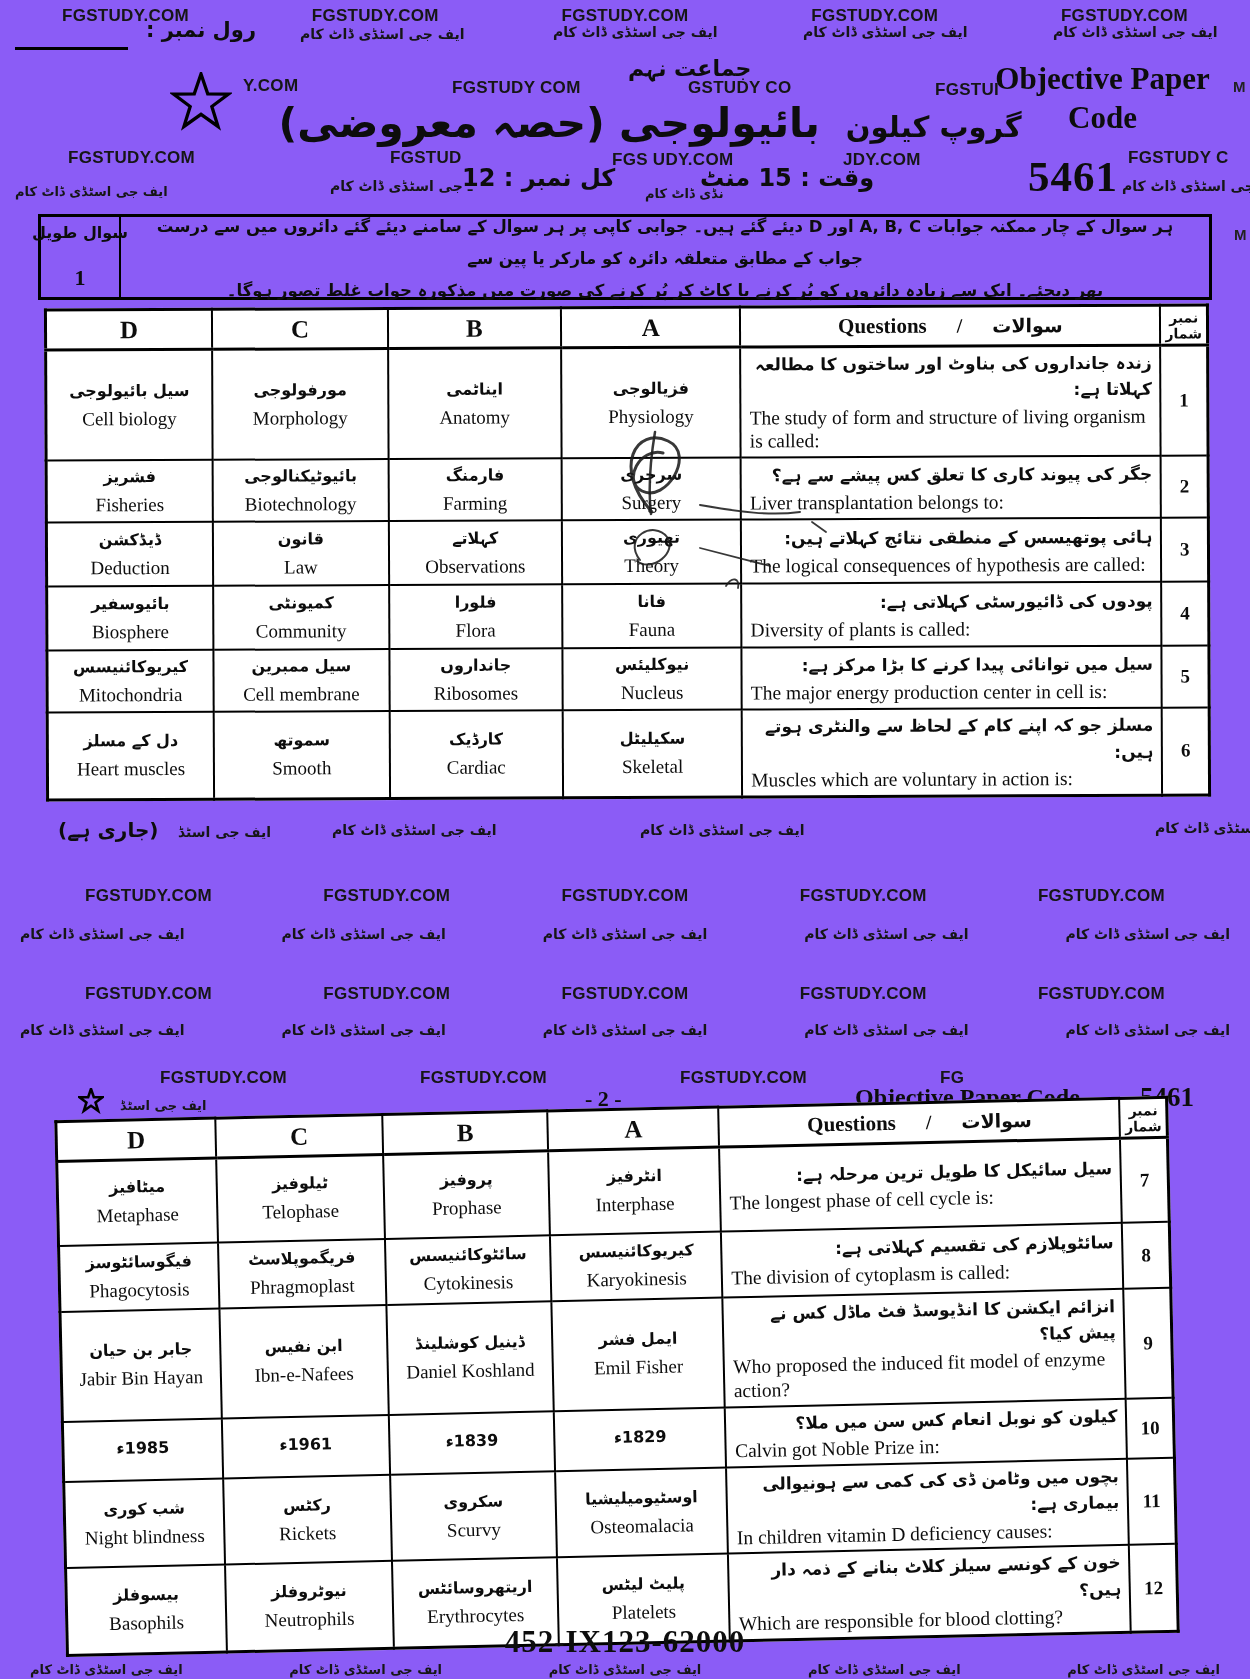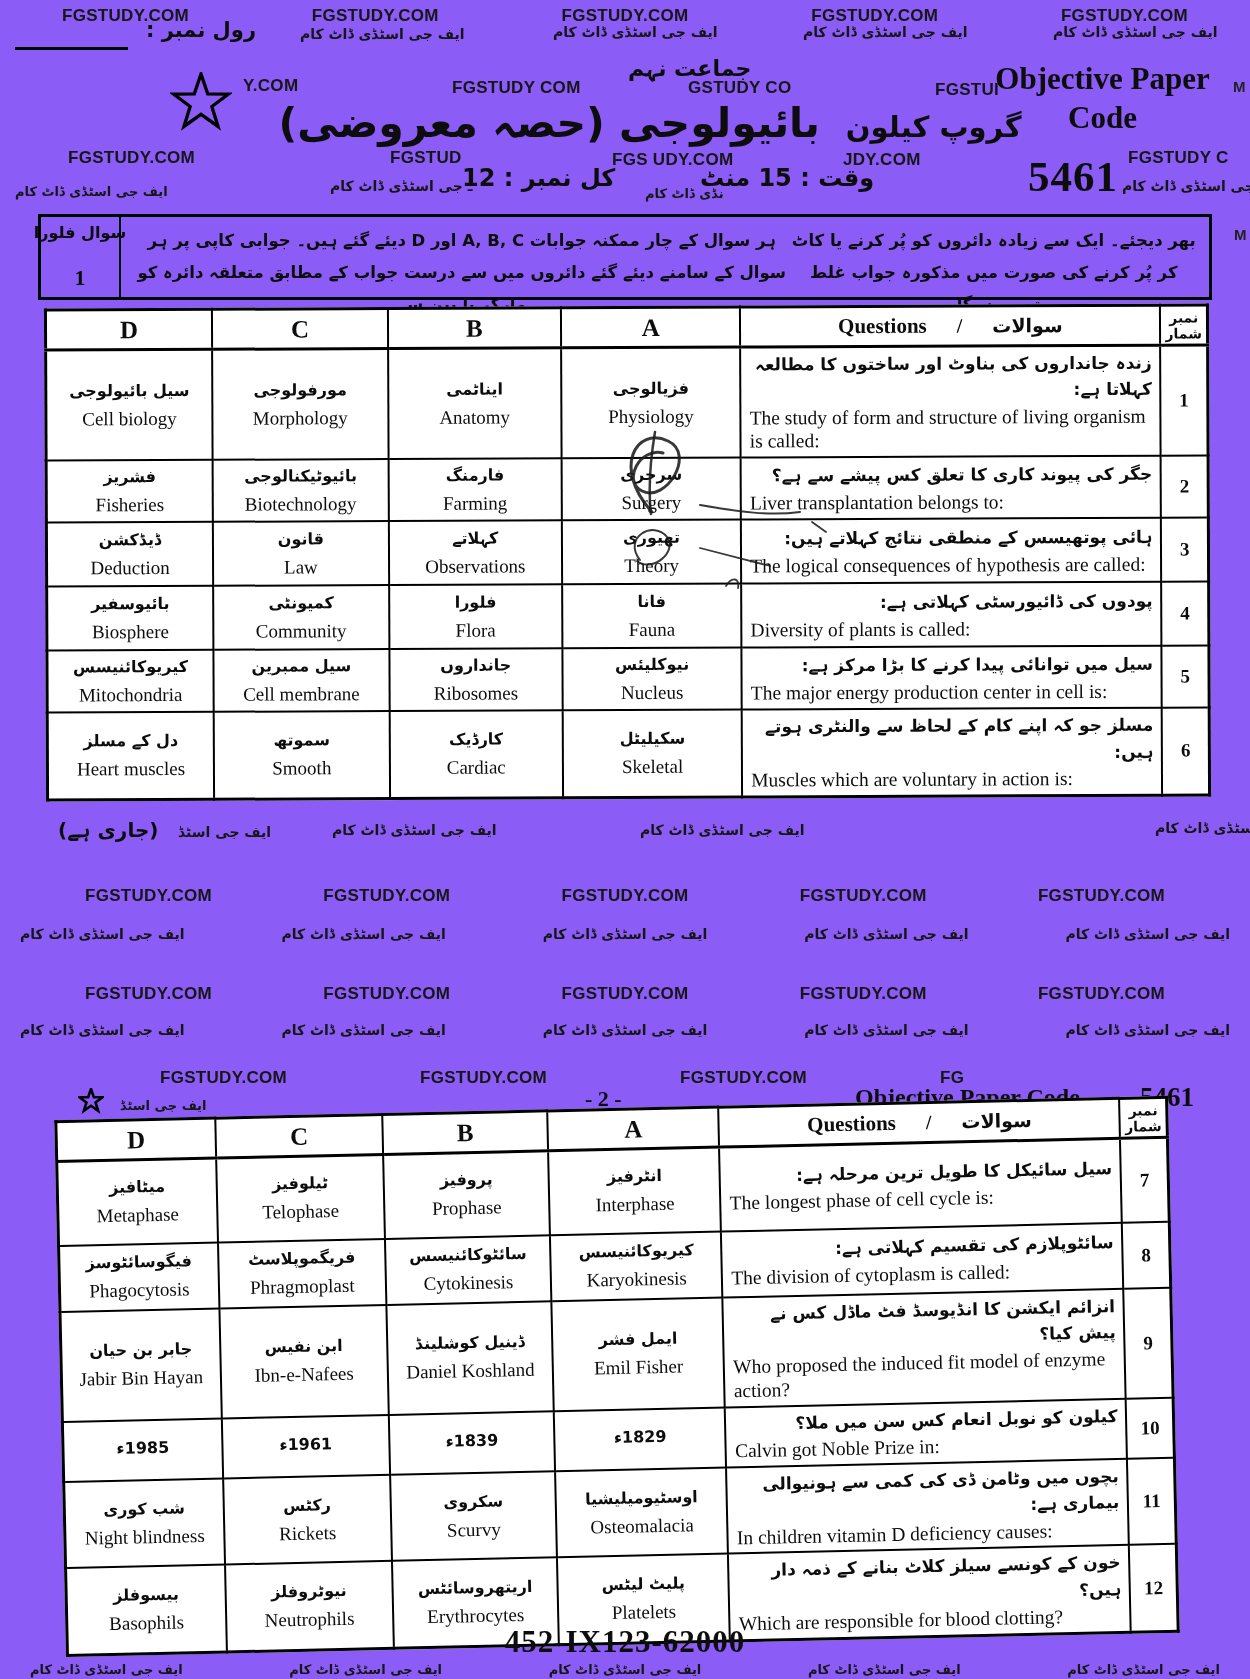--- a/index.html
+++ b/index.html
@@ -20,21 +20,21 @@
   .class-label{font-size:22px;font-weight:bold;}
   .obj-head{font-size:31px;font-weight:bold;text-align:center;line-height:1.25;font-family:"Liberation Serif",serif;}
   .code-big{font-size:43px;font-weight:bold;letter-spacing:1px;font-family:"Liberation Serif",serif;}
   .info-bold{font-size:24px;font-weight:bold;white-space:nowrap;}
   .m-mark{font-family:"Liberation Sans",sans-serif;font-weight:bold;font-size:15px;color:#222;}
 
   .instr-box{
     left:38px;top:214px;width:1174px;height:86px;border:3px solid #000;
     display:flex;flex-direction:row;box-sizing:border-box;
   }
-  .instr-main{flex:1;padding:8px 12px 4px;display:flex;flex-direction:row;justify-content:center;}
+  .instr-main{flex:1;padding:8px 12px 4px;display:flex;flex-direction:column;justify-content:center;}
   .instr-line{font-size:16.5px;font-weight:bold;line-height:1.95;text-align:center;}
   .instr-side{width:80px;border-right:2.5px solid #000;display:flex;flex-direction:column;align-items:center;justify-content:space-between;padding:6px 2px;box-sizing:border-box;order:2;}
   .instr-box{flex-direction:row-reverse;}
   .instr-side-label{font-size:16px;font-weight:bold;white-space:nowrap;}
   .instr-side-num{font-size:22px;font-weight:bold;font-family:"Liberation Serif",serif;}
 
   table.mcq{border-collapse:collapse;width:100%;border:3px solid #000;background:#fff;}
   table.mcq th,table.mcq td{border:2px solid #000;vertical-align:middle;padding:2px 4px;box-sizing:border-box;}
   table.mcq thead th{height:40px;border-bottom:3px solid #000;}
   .col-letter{font-size:25px;font-weight:bold;font-family:"Liberation Serif",serif;text-align:center;}
@@ -123,21 +123,21 @@
   <span class="abs ur wm-ur" style="left:15px;top:184px;font-size:13px;">ایف جی اسٹڈی ڈاٹ کام</span>
   <span class="abs ur wm-ur" style="left:330px;top:178px;">ـ جی اسٹڈی ڈاٹ کام</span>
   <span class="abs ur info-bold" style="left:462px;top:164px;">کل نمبر : 12</span>
   <span class="abs ur wm-ur" style="left:645px;top:186px;font-size:13px;">نڈی ڈاٹ کام</span>
   <span class="abs ur info-bold" style="left:700px;top:164px;">وقت : 15 منٹ</span>
   <span class="abs code-big" style="left:1028px;top:152px;">5461</span>
   <span class="abs ur wm-ur" style="left:1122px;top:178px;">ـ جی اسٹڈی ڈاٹ کام</span>
 
   <div class="abs instr-box">
     <div class="instr-side">
-      <span class="ur instr-side-label">سوال فلورا</span>
+      <span class="ur instr-side-label">سوال طویل</span>
       <span class="instr-side-num">1</span>
     </div>
     <div class="instr-main">
       <div class="ur instr-line">ہر سوال کے چار ممکنہ جوابات A, B, C اور D دیئے گئے ہیں۔ جوابی کاپی پر ہر سوال کے سامنے دیئے گئے دائروں میں سے درست جواب کے مطابق متعلقہ دائرہ کو مارکر یا پین سے</div>
       <div class="ur instr-line">بھر دیجئے۔ ایک سے زیادہ دائروں کو پُر کرنے یا کاٹ کر پُر کرنے کی صورت میں مذکورہ جواب غلط تصور ہوگا۔</div>
     </div>
   </div>
   <span class="abs m-mark" style="left:1234px;top:226px;">M</span>
 
   <div class="abs" id="table1-wrap">

